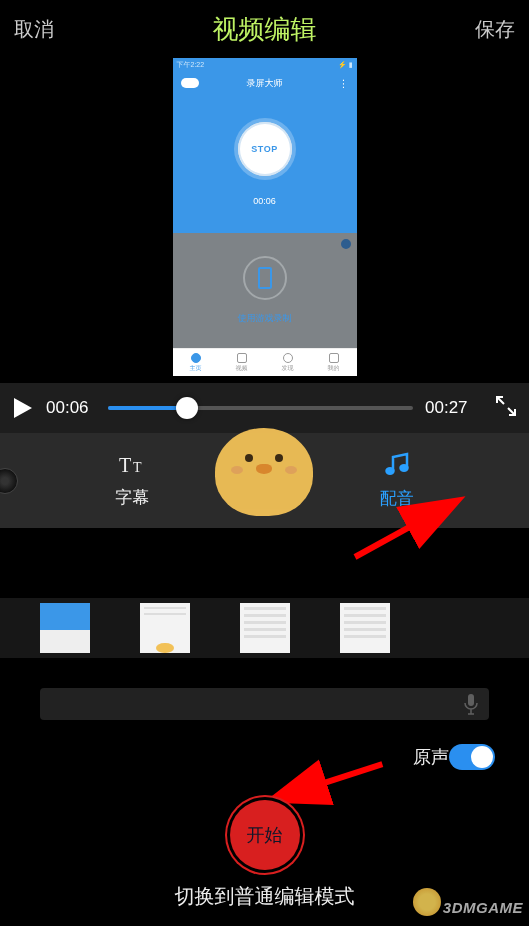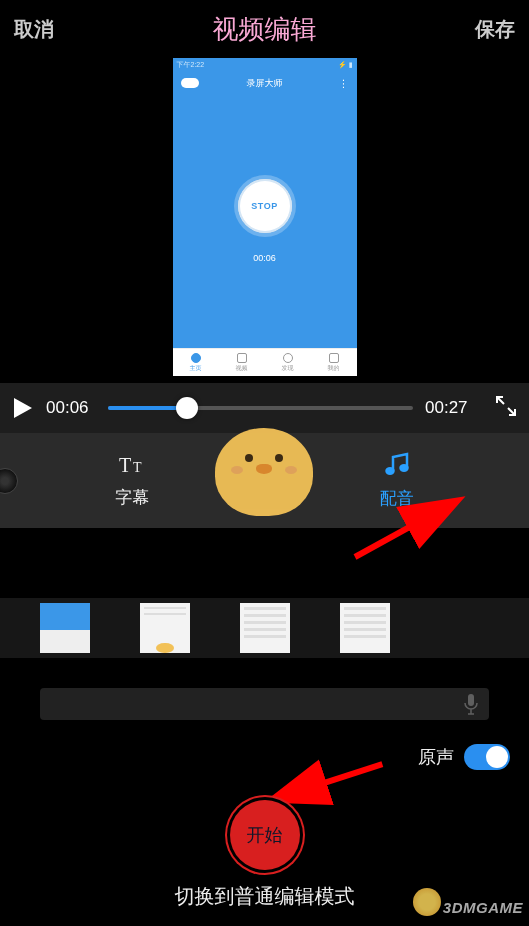--- a/index.html
+++ b/index.html
@@ -15,24 +15,23 @@
   .header {
     height: 58px;
     display: flex;
     align-items: center;
     justify-content: space-between;
     padding: 0 14px;
   }
   .header .cancel, .header .save {
     color: #ccc;
     font-size: 20px;
-    font-weight: bold;
   }
   .header .title {
-    color: #f9a8d4;
+    color: #bef264;
     font-size: 26px;
     font-weight: 400;
   }
   .preview-area {
     height: 325px;
     display: flex;
     justify-content: center;
     align-items: flex-start;
   }
   .phone-screen {
@@ -290,22 +289,21 @@
     align-items: center;
     justify-content: flex-end;
     padding-right: 10px;
   }
   .audio-bar svg { opacity: 0.6; }
 
   .orig-row {
     display: flex;
     justify-content: flex-end;
     align-items: center;
-    gap: 10px;
-    padding: 24px 19px 0 0;
+    padding: 24px 34px 0 0;
     font-size: 18px;
     color: #eee;
   }
   .switch {
     width: 46px;
     height: 26px;
     border-radius: 13px;
     background: #2a8ff0;
     position: relative;
   }
@@ -386,20 +384,27 @@
       <span>⚡ ▮</span>
     </div>
     <div class="phone-topbar">
       <span class="left-pill"></span>
       <span class="app-title">录屏大师</span>
       <span class="right-wifi">⋮</span>
     </div>
     <div class="phone-main-blue">
       <div class="stop-circle">STOP</div>
       <div class="rec-time">00:06</div>
+    </div>
+    <div class="phone-gray">
+      <span class="red-dot"></span>
+      <div class="gray-circle">
+          <div class="gray-rect"></div>
+        </div>
+      <div class="gray-text">使用游戏录制</div>
     </div>
     <div class="phone-bottom-tabs">
       <div class="ptab active">
           <div class="pic"></div>
           <span>主页</span>
         </div>
       <div class="ptab">
           <div class="pic" style="border-radius:2px;"></div>
           <span>视频</span>
         </div>

